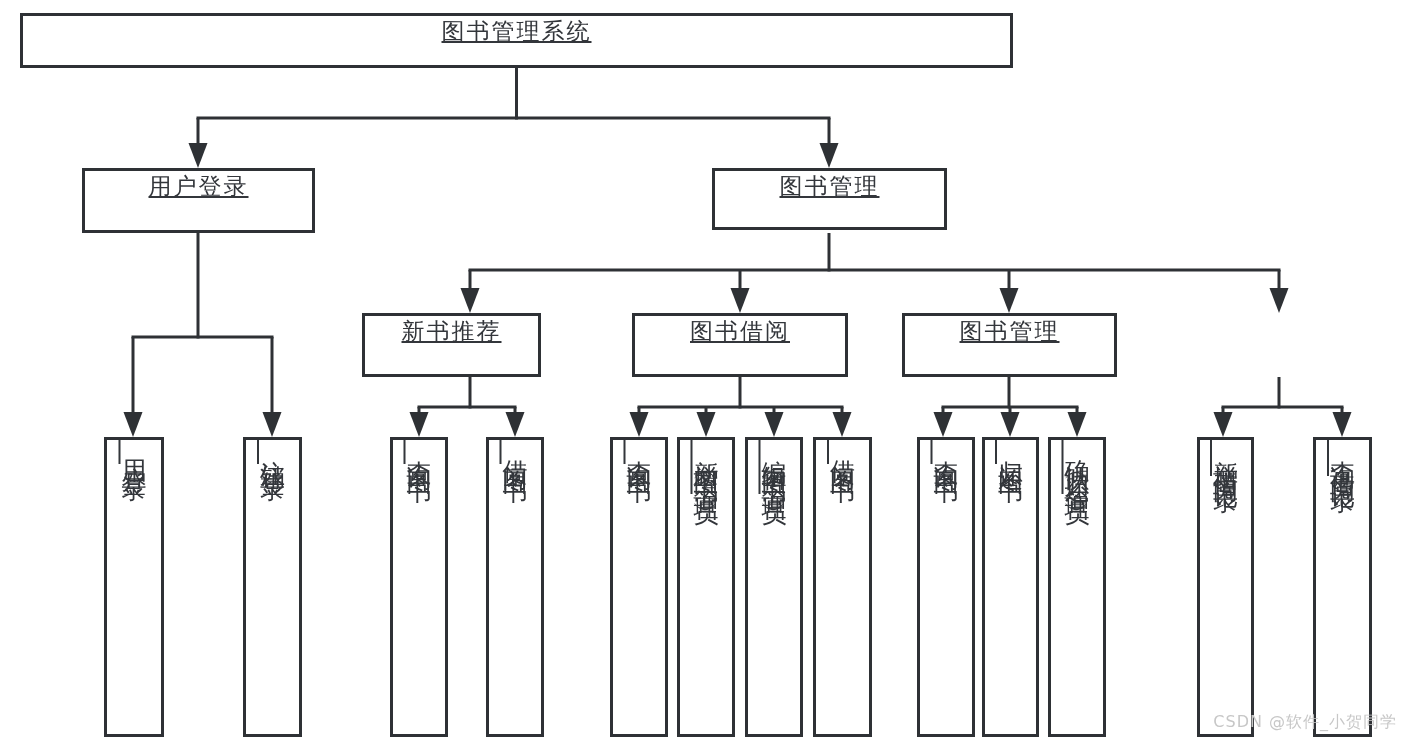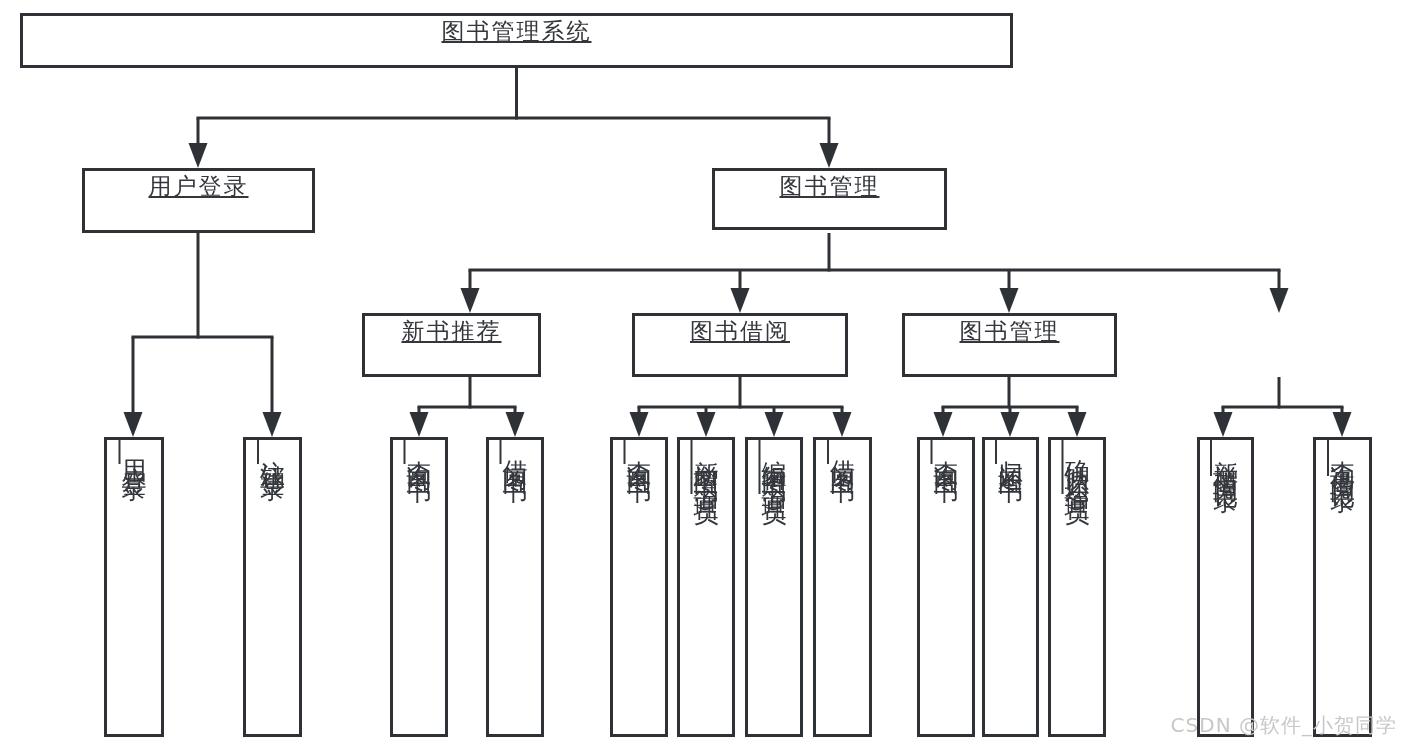--- a/index.html
+++ b/index.html
@@ -43,21 +43,21 @@
     writing-mode:vertical-rl;
     text-orientation:mixed;
     font-size:25px;
     letter-spacing:6px;
     line-height:1;
     color:var(--text);
   }
   .watermark{
     position:absolute;
     right:8px;top:712px;
-    font-size:20px;
+    font-size:16px;
     letter-spacing:1px;
     color:var(--wm);
     z-index:2;
     white-space:nowrap;
   }
 </style>
 </head>
 <body>
 
 <div class="canvas">

